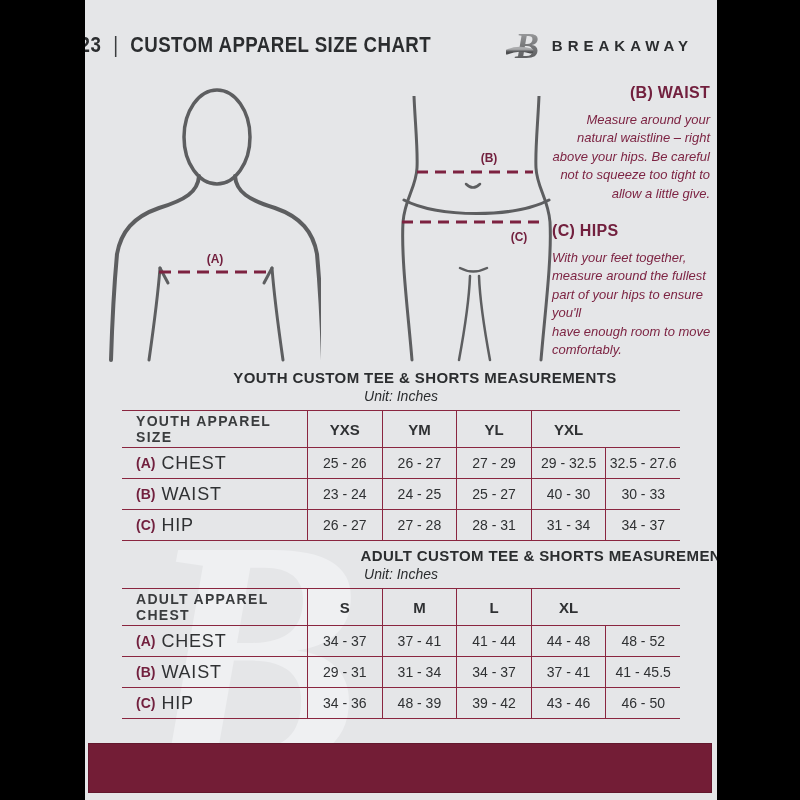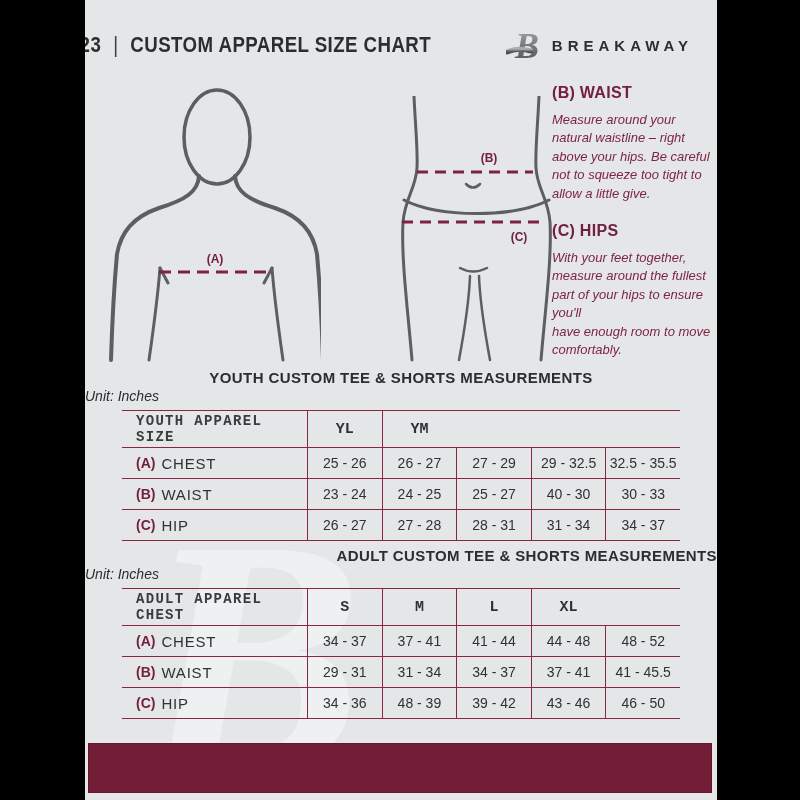--- a/index.html
+++ b/index.html
@@ -18,47 +18,47 @@
     transform:scaleX(0.85);transform-origin:left center;letter-spacing:0.5px;}
   .doc-title .sep{margin:0 14px;font-weight:400;color:#3a3c3e;}
   .brand{display:flex;align-items:center;gap:10px;}
   .brand-name{font-weight:bold;font-size:15px;letter-spacing:5px;color:#2b2d2f;}
 
   
   .inst{position:absolute;z-index:2;}
   .inst h3{margin:0 0 9px 0;font-size:16px;font-weight:bold;color:#72203e;letter-spacing:0.3px;}
   .inst p{margin:0;font-style:italic;font-size:13px;line-height:1.42;color:#7d2443;white-space:pre-line;}
   .inst-a{left:173px;top:84px;width:150px;}
-  .inst-b{left:467px;top:84px;width:158px;}
+  .inst-b{left:467px;top:84px;width:158px;text-align:right;}
   .inst-c{left:467px;top:222px;width:160px;}
 
   .fig{position:absolute;z-index:1;}
   .fig-upper{left:18px;top:82px;}
   .fig-lower{left:303px;top:96px;}
 
   
   .sec-title{position:absolute;left:0;width:100%;text-align:center;font-weight:bold;
-    font-size:15px;color:#2b2d2f;letter-spacing:0.4px;z-index:2;}
-  .sec-unit{position:absolute;left:0;width:100%;text-align:left;font-style:italic;
+    font-size:15px;color:#2b2d2f;letter-spacing:0.4px;z-index:2;padding-left:24px;}
+  .sec-unit{position:absolute;left:0;width:100%;text-align:center;font-style:italic;
     font-size:14px;color:#2b2d2f;z-index:2;}
   .t-youth-title{top:369px;} .t-youth-unit{top:388px;}
   .t-adult-title{top:547px;text-align:right;} .t-adult-unit{top:566px;}
 
   
   .size-table{position:absolute;left:37px;width:558px;border-top:1.5px solid #8a2640;z-index:2;}
   .tbl-youth{top:410px;} .tbl-adult{top:588px;}
   .trow{display:grid;grid-template-columns:185px repeat(5,1fr);border-bottom:1.5px solid #8a2640;}
   .trow.head{height:36px;} .trow.body{height:30px;}
   .tcell{display:flex;align-items:center;justify-content:center;border-left:1.5px solid #8a2640;
     font-size:14px;color:#2f3133;}
   .tcell.label{justify-content:flex-start;padding-left:14px;border-left:none;}
   .head .tcell.label{font-size:14px;letter-spacing:1.3px;color:#3a3c3e;}
-  .head .tcell{font-weight:bold;font-size:15px;font-family:Liberation Mono, monospace;}
+  .head .tcell{font-weight:bold;font-size:15px;}
   .row-prefix{font-weight:bold;color:#72203e;margin-right:6px;}
-  .row-name{letter-spacing:0.8px;font-size:15px;}
+  .row-name{letter-spacing:0.8px;font-size:18px;}
 
   
   .footer{position:absolute;left:3px;top:743px;width:624px;height:50px;background:#731d36;
     border:1px solid #62182d;box-sizing:border-box;z-index:3;}
 </style>
 </head>
 <body>
 
 <div class="page">
 
@@ -122,33 +122,35 @@
     <h3>(C) HIPS</h3>
     <p>With your feet together, measure around the fullest part of your hips to ensure you'll
 have enough room to move comfortably.</p>
   </div>
 
   <div class="sec-title t-youth-title">YOUTH CUSTOM TEE &amp; SHORTS MEASUREMENTS</div>
   <div class="sec-unit t-youth-unit">Unit: Inches</div>
   <div class="size-table tbl-youth">
       <div class="trow head">
         <div class="tcell label">YOUTH APPAREL SIZE</div>
+        <div class="tcell">YXS</div>
+        <div class="tcell">YM</div>
         <div class="tcell">YL</div>
-        <div class="tcell">YM</div>
+        <div class="tcell">YXL</div>
       </div>
       <div class="trow body">
         <div class="tcell label">
           <div class="row-prefix">(A)</div>
           <div class="row-name">CHEST</div>
         </div>
         <div class="tcell">25 - 26</div>
         <div class="tcell">26 - 27</div>
         <div class="tcell">27 - 29</div>
         <div class="tcell">29 - 32.5</div>
-        <div class="tcell">32.5 - 35.5</div>
+        <div class="tcell">32.5 - 27.6</div>
       </div>
       <div class="trow body">
         <div class="tcell label">
           <div class="row-prefix">(B)</div>
           <div class="row-name">WAIST</div>
         </div>
         <div class="tcell">23 - 24</div>
         <div class="tcell">24 - 25</div>
         <div class="tcell">25 - 27</div>
         <div class="tcell">40 - 30</div>

